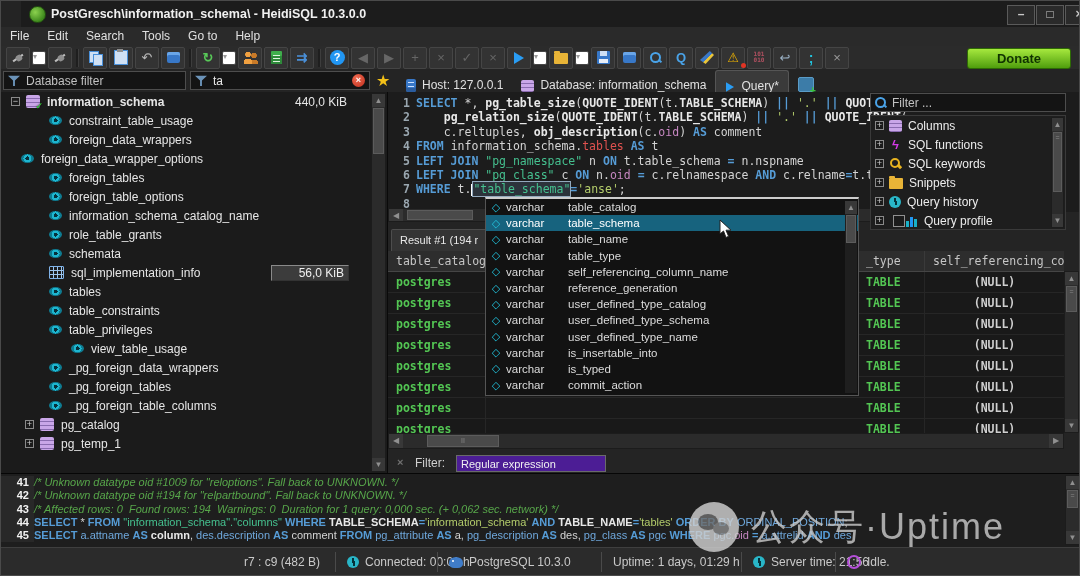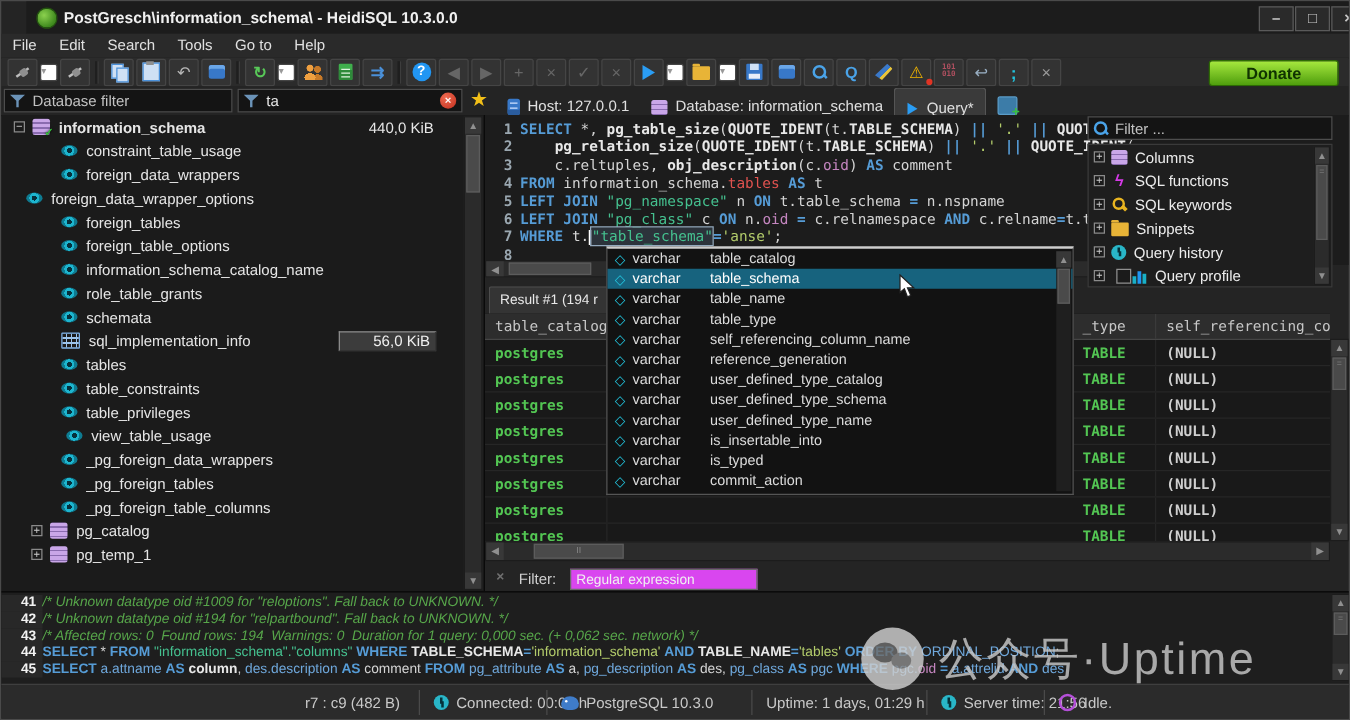--- a/index.html
+++ b/index.html
@@ -83,25 +83,25 @@
   #result-tab{left:390px;top:228px;height:21px;background:#343434;border:1px solid #4d4d4d;border-bottom:none;
               color:#e8e8e8;font-size:11px;padding:0 8px;line-height:21px;border-radius:2px 2px 0 0;}
   #tab-more{left:494px;top:230px;color:#aaa;font-size:12px;}
   #grid{left:387px;top:250px;width:676px;height:182px;background:#191919;overflow:hidden;
         font-family:"DejaVu Sans Mono",monospace;font-size:11.5px;}
   .ghead{height:20px;background:#2d2d2d;border-bottom:1px solid #454545;color:#c6c6c6;display:flex;}
   .gcell{padding:0 8px;line-height:20px;box-sizing:border-box;border-right:1px solid #3a3a3a;white-space:nowrap;overflow:hidden;}
   .grow{height:20px;display:flex;border-bottom:1px solid #262626;}
   .grow .gcell{border-right:1px solid #262626;}
   .v-green{color:#53c653;font-weight:bold;}
-  .v-null{color:#cfcfcf;font-weight:bold;}
+  .v-null{color:#cfcfcf;font-weight:bold;text-align:center;}
   
   #fltx{left:396px;top:455px;color:#707070;font-size:11px;font-weight:bold;}
   #fltlabel{left:414px;top:452px;line-height:20px;color:#d0d0d0;}
-  #fltinput{left:455px;top:454px;width:140px;height:15px;background:#d946ef;border:1px solid #6a6a6a;
+  #fltinput{left:455px;top:454px;width:140px;height:15px;background:#4c1d95;border:1px solid #6a6a6a;
             color:#f0f0f0;font-size:11px;padding:0 4px;font-family:"Liberation Sans",sans-serif;}
   
   #dropdown{left:484px;top:196px;width:374px;height:199px;background:#121212;border:1px solid #555;
             border-top:2px solid #cdcdcd;box-sizing:border-box;z-index:20;}
   .drow{height:16.2px;display:flex;align-items:center;font-size:11.5px;color:#dcdcdc;}
   .drow.sel{background:#17637e;color:#fff;}
   .d-ic{width:20px;text-align:center;color:#22c3dd;font-size:11px;flex:none;}
   .d-type{width:62px;flex:none;}
   .d-name{flex:1;white-space:nowrap;}
   #dd-scroll{position:absolute;right:1px;top:2px;bottom:2px;width:12px;background:#1f1f1f;}
@@ -350,21 +350,21 @@
         <span class="tlabel">tables</span>
       </div>
       <div class="trow" style="padding-left: 48px;">
         <span class="ic-eye"></span>
         <span class="tlabel">table_constraints</span>
       </div>
       <div class="trow" style="padding-left: 48px;">
         <span class="ic-eye"></span>
         <span class="tlabel">table_privileges</span>
       </div>
-      <div class="trow" style="padding-left: 52px;">
+      <div class="trow" style="padding-left: 70px;">
         <span class="ic-eye"></span>
         <span class="tlabel">view_table_usage</span>
       </div>
       <div class="trow" style="padding-left: 48px;">
         <span class="ic-eye"></span>
         <span class="tlabel">_pg_foreign_data_wrappers</span>
       </div>
       <div class="trow" style="padding-left: 48px;">
         <span class="ic-eye"></span>
         <span class="tlabel">_pg_foreign_tables</span>

